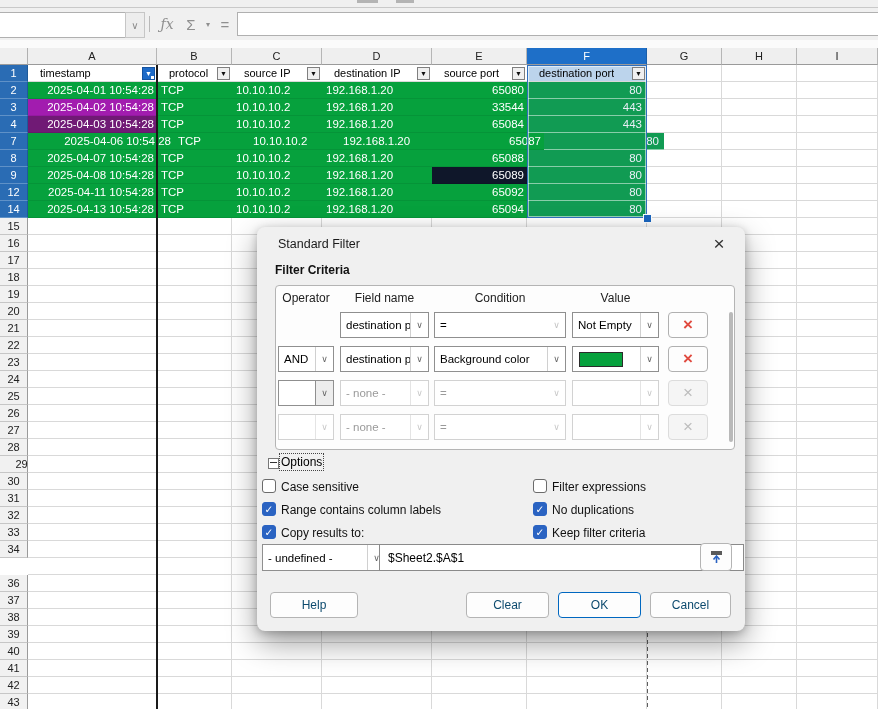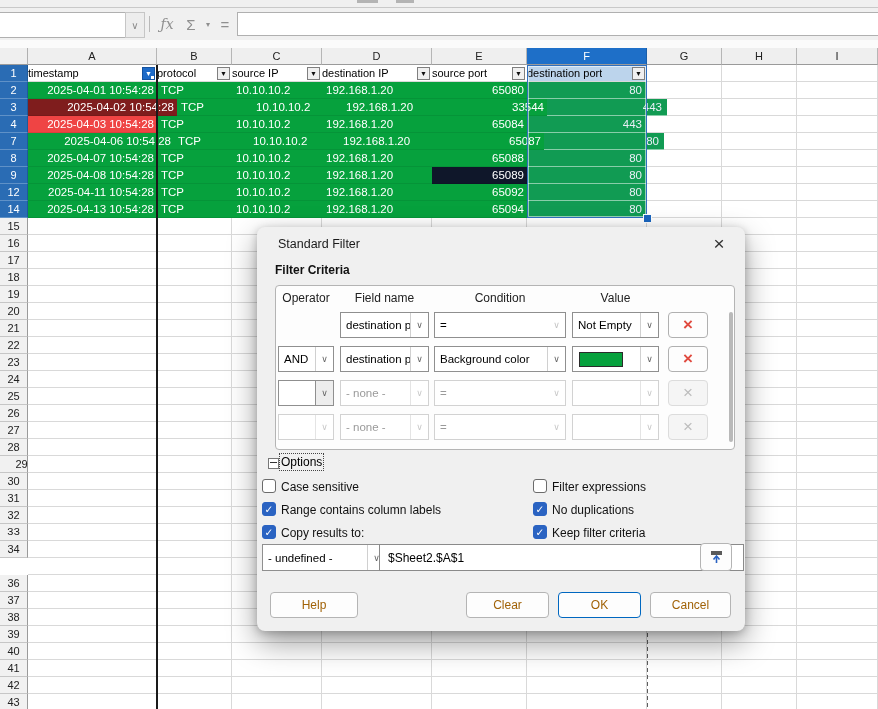--- a/index.html
+++ b/index.html
@@ -34,21 +34,21 @@
           border-right:1px solid #b6b6b6;border-bottom:1px solid #9a9a9a;
           display:flex;align-items:center;justify-content:center;font-size:11px;color:#222;}
   .colhdr.sel{background:#1e6fc8;color:#fff;border-right-color:#1a5ea8;}
   .rh{position:absolute;left:0;width:28px;height:17px;background:#f1f1f1;z-index:5;box-sizing:border-box;
       border-right:1px solid #9a9a9a;border-bottom:1px solid #c6c6c6;
       display:flex;align-items:center;justify-content:center;font-size:11px;color:#222;}
   .rh.blue{background:#2a6cb4;color:#fff;border-bottom:1px solid rgba(255,255,255,.25);border-right:1px solid #1e5a99;}
 
   .row1{position:absolute;left:28px;top:65px;height:17px;display:flex;z-index:2;}
   .hcell{position:relative;box-sizing:border-box;height:17px;background:#fff;border-bottom:1px solid #d9d9d9;
-         display:flex;align-items:center;font-size:11px;padding-left:0;}
+         display:flex;align-items:center;font-size:11px;padding-left:12px;}
   .hcell.sel{background:#bcd4ec;}
   .fbtn{position:absolute;right:2px;top:2px;width:13px;height:13px;box-sizing:border-box;background:#f0f0f0;
         border:1px solid #7f7f7f;display:flex;align-items:center;justify-content:center;font-size:7px;color:#111;}
   .fbtn.active{background:#1e6bc8;border-color:#1553a0;color:#fff;}
   .fbtn.active::after{content:"";position:absolute;right:0;bottom:0;width:3px;height:3px;background:#fff;}
 
   .grows{position:absolute;left:28px;top:82px;z-index:2;}
   .grow{position:absolute;left:0;display:flex;height:17px;}
   .gcell{box-sizing:border-box;height:17px;display:flex;align-items:center;color:#fff;
          border-bottom:1px solid rgba(0,0,0,.08);}
@@ -102,21 +102,21 @@
   .orow1{top:252px;} .orow2{top:275px;} .orow3{top:298px;}
   .orow1l{top:253px;} .orow2l{top:276px;} .orow3l{top:299px;}
 
   .copycombo{top:317px;height:27px;} .copycombo.c-cp{left:5px;width:124px;}
   .copyfield{position:absolute;left:122px;top:317px;width:365px;height:27px;box-sizing:border-box;background:#fff;
              border:1px solid #8a8a8a;font-family:inherit;font-size:12px;padding:0 8px;outline:none;}
   .shrink{position:absolute;left:443px;top:316px;width:32px;height:28px;box-sizing:border-box;background:#fdfdfd;
           border:1px solid #b4b4b4;border-radius:4px;display:flex;align-items:center;justify-content:center;}
 
   .btn{position:absolute;top:365px;height:26px;box-sizing:border-box;background:#fdfdfd;border:1px solid #b4b4b4;border-radius:4px;
-       display:flex;align-items:center;justify-content:center;font-size:12px;color:#a16207;}
+       display:flex;align-items:center;justify-content:center;font-size:12px;color:#0c4a6e;}
   .btn.default{border:1px solid #0067c0;}
   .b-help{left:13px;width:88px;} .b-clear{left:209px;width:83px;} .b-ok{left:301px;width:83px;} .b-cancel{left:393px;width:81px;}
 </style>
 </head>
 <body>
 
 <div id="screen">
 
   <div class="topstrip">
     <div class="tbar tbar1"></div>
@@ -180,21 +180,21 @@
       <div class="rh" style="top: 354px;">23</div>
       <div class="rh" style="top: 371px;">24</div>
       <div class="rh" style="top: 388px;">25</div>
       <div class="rh" style="top: 405px;">26</div>
       <div class="rh" style="top: 422px;">27</div>
       <div class="rh" style="top: 439px;">28</div>
       <div class="rh" style="top: 456px; padding-left: 16px;">29</div>
       <div class="rh" style="top: 473px;">30</div>
       <div class="rh" style="top: 490px;">31</div>
       <div class="rh" style="top: 507px;">32</div>
-      <div class="rh" style="top: 524px; font-family: Liberation Mono, monospace;">33</div>
+      <div class="rh" style="top: 524px;">33</div>
       <div class="rh" style="top: 541px;">34</div>
       <div class="rh" style="top: 578px;">35</div>
       <div class="rh" style="top: 575px;">36</div>
       <div class="rh" style="top: 592px;">37</div>
       <div class="rh" style="top: 609px;">38</div>
       <div class="rh" style="top: 626px;">39</div>
       <div class="rh" style="top: 643px;">40</div>
       <div class="rh" style="top: 660px;">41</div>
       <div class="rh" style="top: 677px;">42</div>
       <div class="rh" style="top: 694px;">43</div>
@@ -228,29 +228,29 @@
   <div class="grows" id="grows">
       <div class="grow" style="top: 0px;">
         <div class="gcell r" style="width: 129px; background: rgb(6, 161, 61);">2025-04-01 10:54:28</div>
         <div class="gcell l" style="width: 75px; background: rgb(6, 161, 61);">TCP</div>
         <div class="gcell l" style="width: 90px; background: rgb(6, 161, 61);">10.10.10.2</div>
         <div class="gcell l" style="width: 110px; background: rgb(6, 161, 61);">192.168.1.20</div>
         <div class="gcell r" style="width: 95px; background: rgb(6, 161, 61);">65080</div>
         <div class="gcell fsel" style="width: 120px; background: rgb(17, 155, 83);">80</div>
       </div>
       <div class="grow" style="top: 17px;">
-        <div class="gcell r" style="width: 149px; background: #7f1d1d;">2025-04-02 10:54:28</div>
+        <div class="gcell r" style="width: 129px; background: #a21caf;">2025-04-02 10:54:28</div>
         <div class="gcell l" style="width: 75px; background: rgb(6, 161, 61);">TCP</div>
         <div class="gcell l" style="width: 90px; background: rgb(6, 161, 61);">10.10.10.2</div>
         <div class="gcell l" style="width: 110px; background: rgb(6, 161, 61);">192.168.1.20</div>
         <div class="gcell r" style="width: 95px; background: rgb(6, 161, 61);">33544</div>
         <div class="gcell fsel" style="width: 120px; background: rgb(17, 155, 83);">443</div>
       </div>
       <div class="grow" style="top: 34px;">
-        <div class="gcell r" style="width: 129px; background: #ef4444;">2025-04-03 10:54:28</div>
+        <div class="gcell r" style="width: 129px; background: #701a75;">2025-04-03 10:54:28</div>
         <div class="gcell l" style="width: 75px; background: rgb(6, 161, 61);">TCP</div>
         <div class="gcell l" style="width: 90px; background: rgb(6, 161, 61);">10.10.10.2</div>
         <div class="gcell l" style="width: 110px; background: rgb(6, 161, 61);">192.168.1.20</div>
         <div class="gcell r" style="width: 95px; background: rgb(6, 161, 61);">65084</div>
         <div class="gcell fsel" style="width: 120px; background: rgb(17, 155, 83);">443</div>
       </div>
       <div class="grow" style="top: 51px;">
         <div class="gcell r" style="width: 146px; background: rgb(6, 161, 61);">2025-04-06 10:54:28</div>
         <div class="gcell l" style="width: 75px; background: rgb(6, 161, 61);">TCP</div>
         <div class="gcell l" style="width: 90px; background: rgb(6, 161, 61);">10.10.10.2</div>

